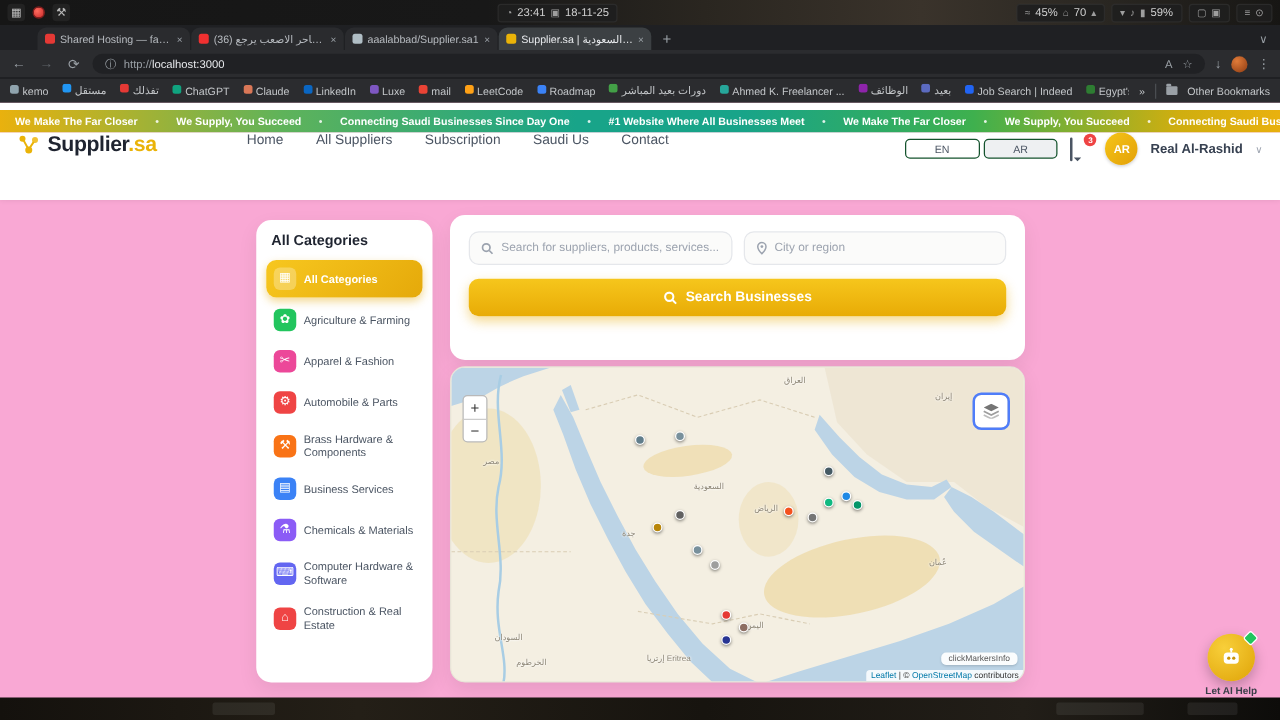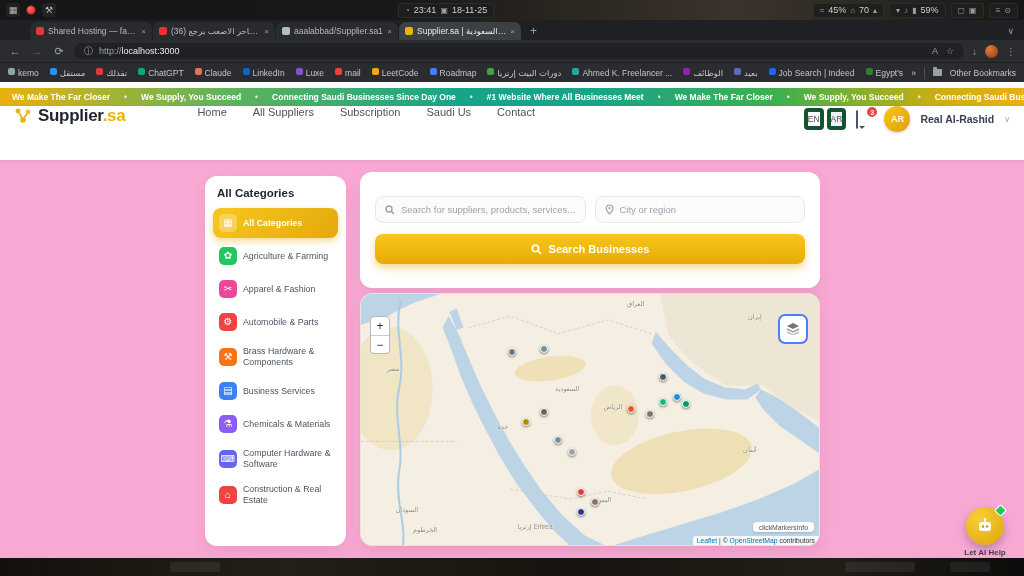--- a/index.html
+++ b/index.html
@@ -56,21 +56,21 @@
   .mq-item::after{content:"•";margin:0 14px;opacity:.85;font-weight:normal}
 
   .siteheader{height:54px;background:#fff;display:flex;align-items:flex-start;padding:0 14px;box-shadow:0 1px 4px rgba(0,0,0,.08);position:relative;z-index:2}
   .logo{display:flex;align-items:center;gap:6px}
   .logo-name{font-size:17px;font-weight:bold;color:#1f2430;letter-spacing:-.3px}
   .logo-sa{color:#eab308}
   .mainnav{display:flex;gap:26px;margin-left:72px;font-size:11px;color:#4b5563}
   .nav-link{cursor:pointer}
   .hdr-right{margin-left:auto;display:flex;align-items:center;gap:10px}
   .lang{display:flex;gap:3px;font-size:8.5px;color:#4b5563}
-  .lang span{padding:2px 0;border-radius:4px;border:4px solid #14532d}
+  .lang span{padding:2px 23px;border-radius:4px;border:1px solid #14532d}
   .lang .lang-ar{background:#eef0f2}
   .chat-wrap{position:relative;width:18px;height:16px}
   .chat{width:15px;height:12px;border:1.5px solid #4b5563;border-radius:4px;position:relative;margin-top:2px}
   .chat::after{content:"";position:absolute;left:2px;bottom:-4px;border:3px solid transparent;border-top-color:#4b5563}
   .chat-badge{position:absolute;top:-4px;right:-3px;min-width:10px;height:10px;border-radius:5px;background:#ef4444;color:#fff;font-size:6.5px;font-weight:bold;display:flex;align-items:center;justify-content:center;padding:0 2px}
   .hdr-avatar{width:26px;height:26px;border-radius:50%;background:linear-gradient(135deg,#f5c518,#e3a008);color:#fff;font-size:9px;font-weight:bold;display:flex;align-items:center;justify-content:center;box-shadow:0 1px 3px rgba(0,0,0,.2)}
   .hdr-name{font-size:10.5px;color:#374151;font-weight:bold}
   .hdr-chev{color:#9ca3af;font-size:8px}
 
   .page-body{position:relative;height:398px}
@@ -79,21 +79,21 @@
   .sidebar-card{position:absolute;left:205px;top:16px;width:141px;height:370px;background:#fff;border-radius:12px;box-shadow:0 6px 16px rgba(0,0,0,.07);padding:11px 8px;overflow:hidden}
   .sb-title{font-size:11.5px;font-weight:bold;color:#1f2430;margin:0 0 9px 4px}
   .cat{display:flex;align-items:center;gap:6px;padding:6px 6px;border-radius:8px;font-size:8.8px;color:#4b5563;margin-bottom:3px;line-height:1.2;cursor:pointer}
   .cat.active{background:linear-gradient(135deg,#f7c71f,#e5a90a);color:#fff;font-weight:bold;box-shadow:0 3px 7px rgba(229,169,10,.45)}
   .cat-ic{width:18px;height:18px;border-radius:5px;display:flex;align-items:center;justify-content:center;color:#fff;font-size:10px;flex:none}
   .cat.active .cat-ic{background:rgba(255,255,255,.28)!important}
 
   
   .search-card{position:absolute;left:360px;top:12px;width:460px;height:116px;background:#fff;border-radius:12px;box-shadow:0 6px 16px rgba(0,0,0,.07);padding:13px 15px}
   .find-row{display:flex;gap:7px;align-items:center;font-size:11px;font-weight:bold;color:#2b3240}
-  .inputs-row{display:flex;gap:9px;margin-top:11px}
+  .inputs-row{display:flex;gap:9px;}
   .inp{flex:1;height:27px;border:1px solid #e5e7eb;border-radius:8px;background:#fbfbfa;display:flex;align-items:center;gap:6px;padding:0 9px}
   .inp input{border:none;outline:none;background:transparent;flex:1;font-size:9.5px;color:#374151;font-family:inherit}
   .inp input::placeholder{color:#9ca3af}
   .search-btn{margin-top:11px;height:30px;width:100%;border:none;border-radius:8px;cursor:pointer;
     background:linear-gradient(180deg,#f6c61c,#e8ab06);color:#fff;font-weight:bold;font-size:11px;font-family:inherit;
     display:flex;align-items:center;justify-content:center;gap:7px;box-shadow:0 4px 9px rgba(232,171,6,.45)}
 
   
   .map-card{position:absolute;left:360px;top:133px;width:460px;height:253px;border-radius:12px;overflow:hidden;background:#f2ecdd;box-shadow:0 6px 16px rgba(0,0,0,.08);border:1px solid #e8e4d8}
   .map{position:absolute;inset:0;cursor:grab}
@@ -243,21 +243,21 @@
         <span class="bk">
           <span class="bk-dot" style="background: rgb(255, 161, 22);"></span>
           <span>LeetCode</span>
         </span>
         <span class="bk">
           <span class="bk-dot" style="background: rgb(59, 130, 246);"></span>
           <span>Roadmap</span>
         </span>
         <span class="bk">
           <span class="bk-dot" style="background: rgb(67, 160, 71);"></span>
-          <span>دورات البيت إرتريا</span>
+          <span>دورات بعيد المباشر</span>
         </span>
         <span class="bk">
           <span class="bk-dot" style="background: rgb(38, 166, 154);"></span>
           <span>Ahmed K. Freelancer ...</span>
         </span>
         <span class="bk">
           <span class="bk-dot" style="background: rgb(142, 36, 170);"></span>
           <span>الوظائف</span>
         </span>
         <span class="bk">

